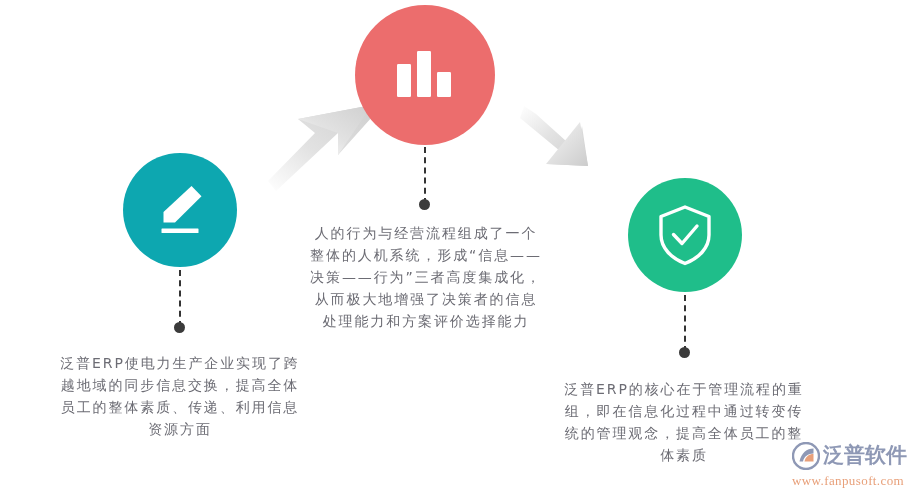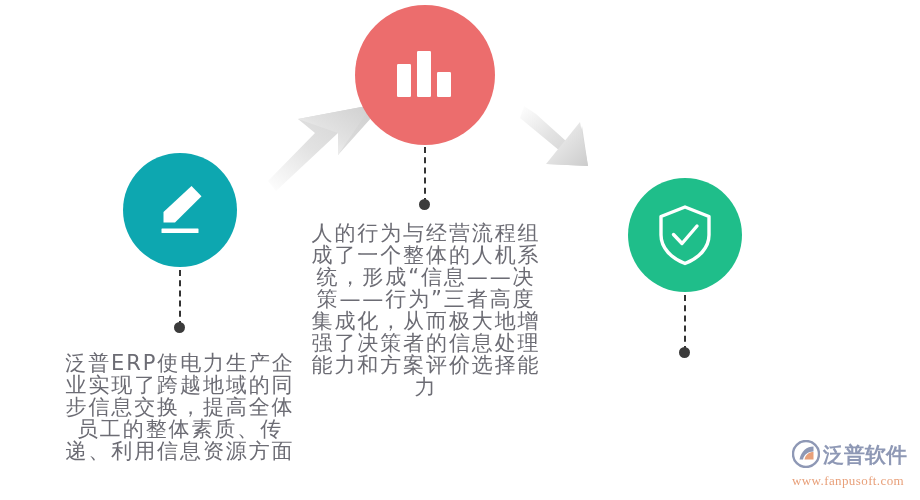--- a/index.html
+++ b/index.html
@@ -74,21 +74,21 @@
   .arrow-svg {
     position: absolute;
   }
   #arrow-one { left: 268px; top: 103px; }
   #arrow-two { left: 520px; top: 104px; }
 
   
   .caption {
     position: absolute;
     color: #6c6c74;
-    font-size: 21px;
+    font-size: 14px;
     line-height: 22px;
     letter-spacing: 1.9px;
     text-align: center;
     font-family: "DejaVu Sans", "Liberation Sans", sans-serif;
     white-space: normal;
   }
   #caption-left {
     left: 58px;
     top: 352px;
     width: 244px;
@@ -107,21 +107,21 @@
   
   #watermark {
     position: absolute;
     left: 792px;
     top: 440px;
     width: 124px;
     height: 52px;
   }
   #watermark-row {
     display: flex;
-    align-items: flex-start;
+    align-items: flex-end;
     height: 30px;
   }
   #watermark-text {
     font-size: 21px;
     font-weight: bold;
     color: #8e98b5;
     letter-spacing: 0px;
     font-family: "DejaVu Sans", "Liberation Sans", sans-serif;
     margin-left: 3px;
     line-height: 30px;
@@ -197,20 +197,21 @@
     <svg width="60" height="64" viewBox="0 0 60 64">
       <path d="M30 4 L54 13.5 L54 32 C54 45 43.5 55.5 30 60.5
                C16.5 55.5 6 45 6 32 L6 13.5 Z" fill="none" stroke="#ffffff" stroke-width="3.4" stroke-linejoin="round"></path>
       <polyline points="18.5,31.5 27,40.5 42,23" fill="none" stroke="#ffffff" stroke-width="3.4" stroke-linecap="round" stroke-linejoin="round"></polyline>
     </svg>
   </div>
 
   <div id="connector-right" class="connector"></div>
   <div id="dot-right" class="connector-dot"></div>
 
+  <div id="caption-right" class="caption">泛普ERP的核心在于管理流程的重组，即在信息化过程中通过转变传统的管理观念，提高全体员工的整体素质</div>
 
   <div id="watermark">
     <div id="watermark-row">
       <svg width="28" height="28" viewBox="0 0 28 28">
         <path d="M14 1 A13 13 0 1 0 14 27 A13 13 0 1 0 14 1 Z" fill="none" stroke="#8e98b5" stroke-width="2.4"></path>
         <path d="M7.5 19.5 C9 11 15 6.5 21.5 6.5 L21.5 11.5 C16 11.5 12 14.5 11 19.5 Z" fill="#8e98b5"></path>
         <path d="M12.5 19.5 C13.5 14.5 17 12 21.5 12 L21.5 19.5 Z" fill="#e8a07a"></path>
       </svg>
       <div id="watermark-text">泛普软件</div>
     </div>

